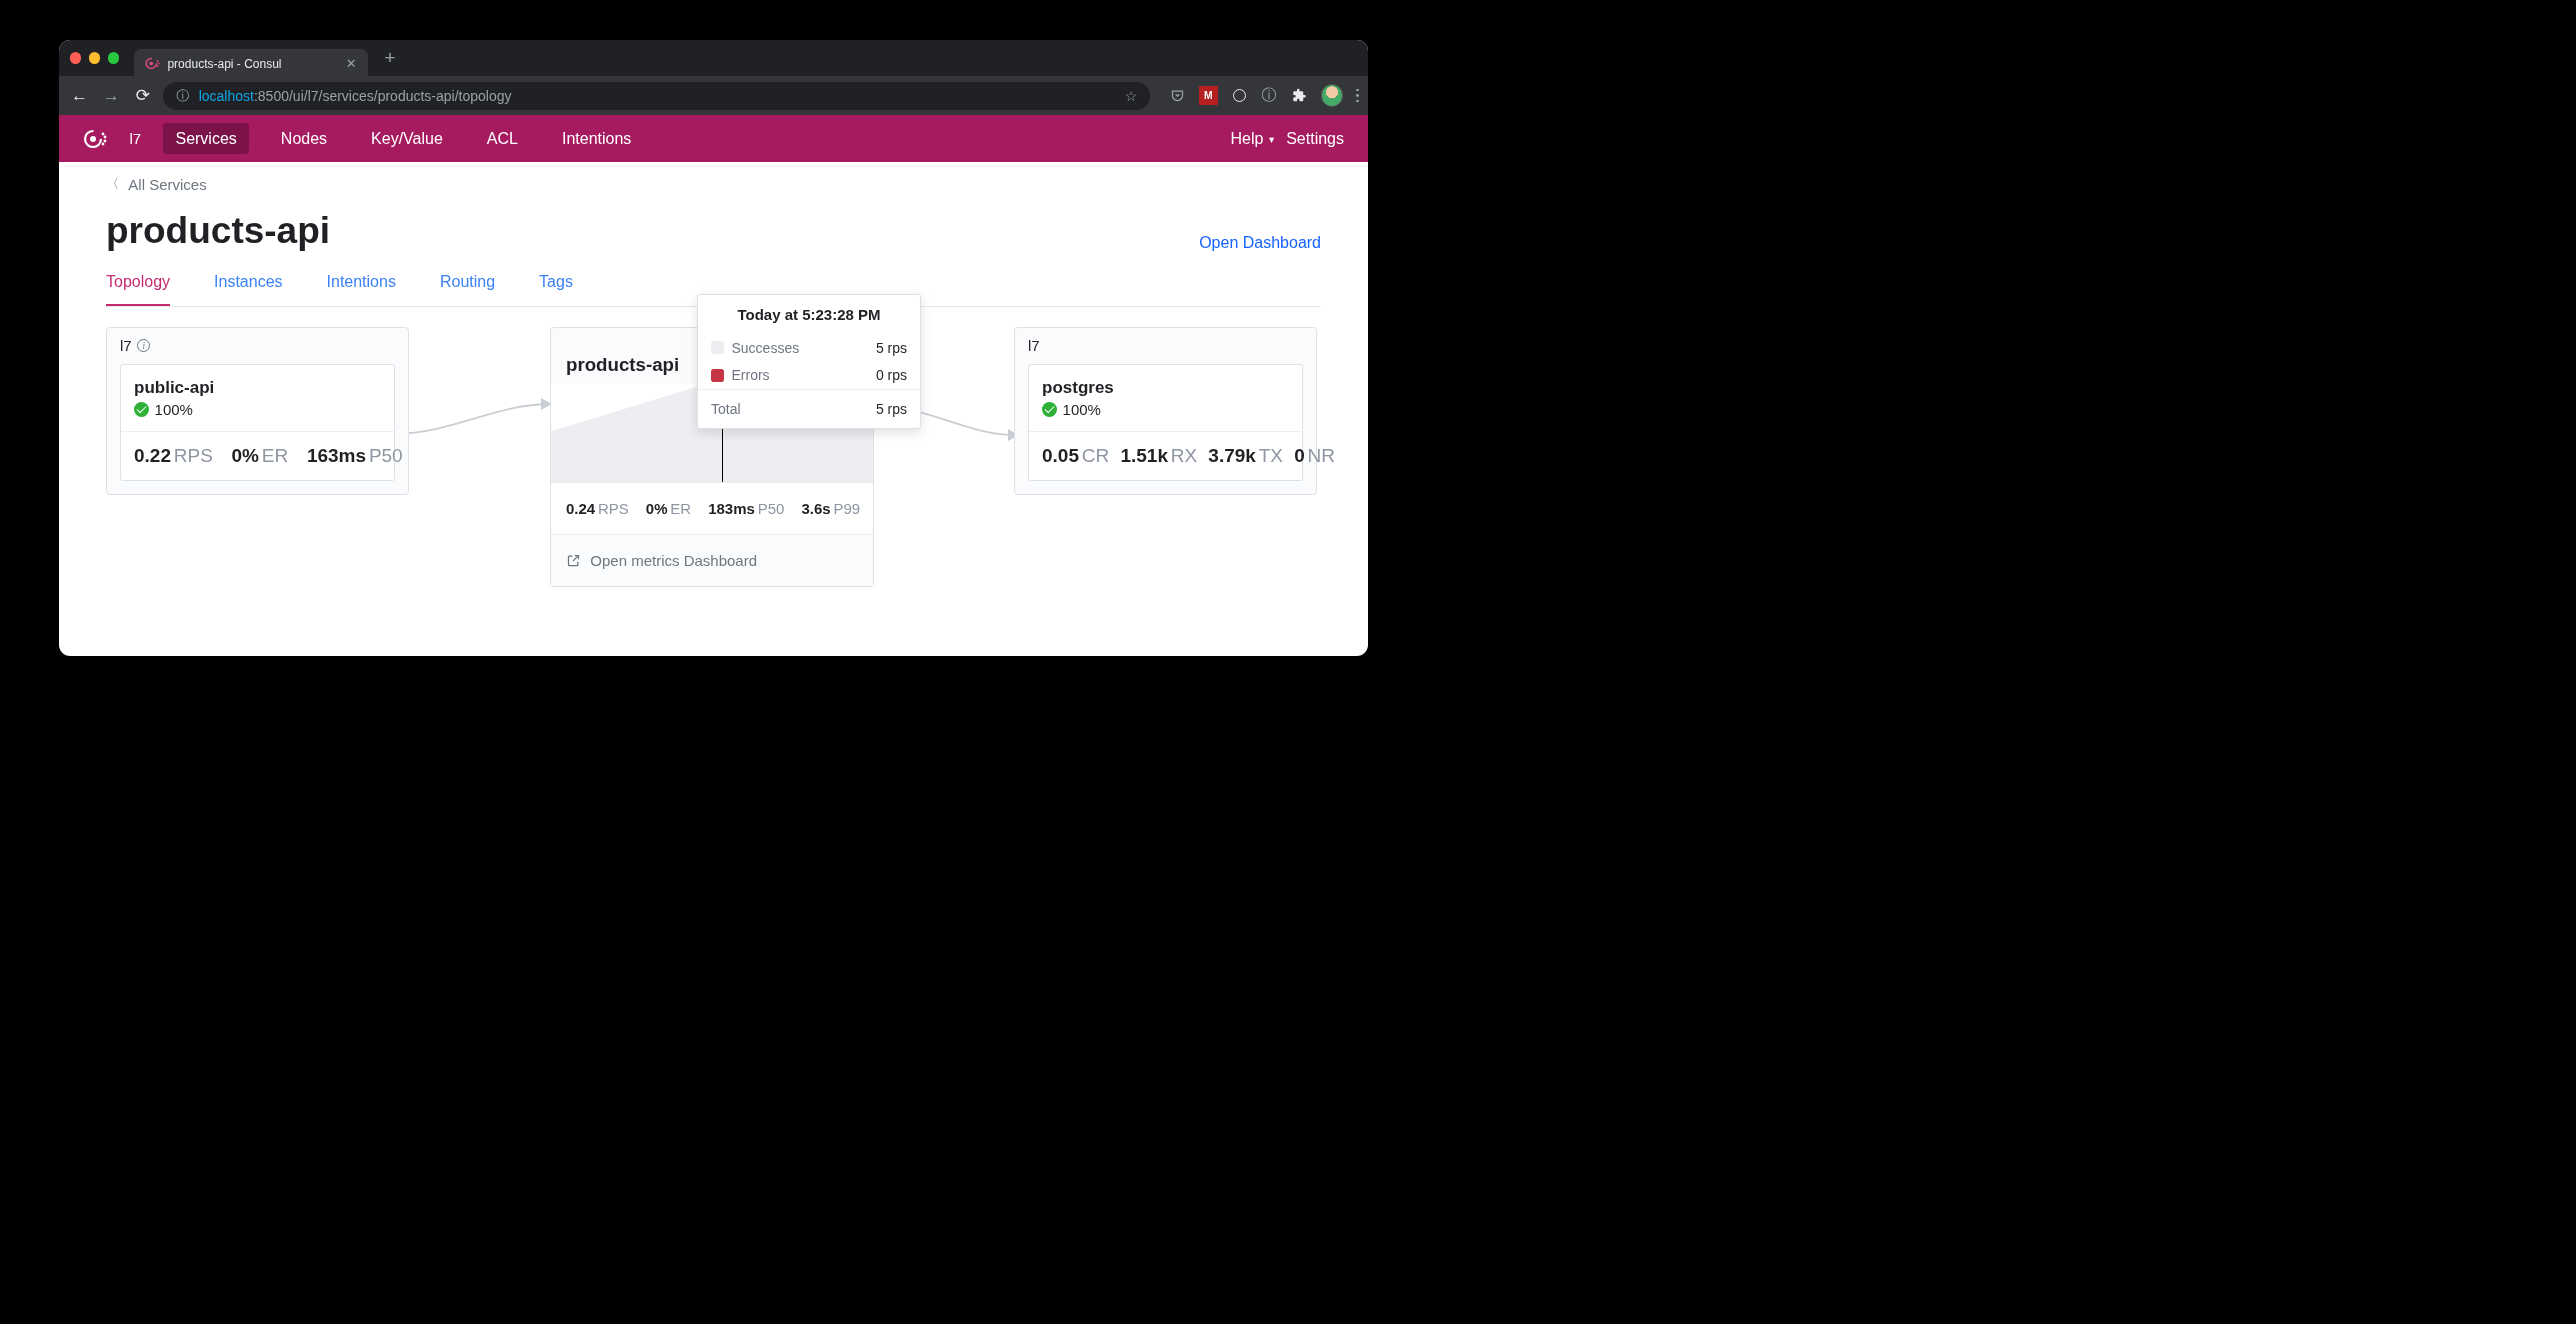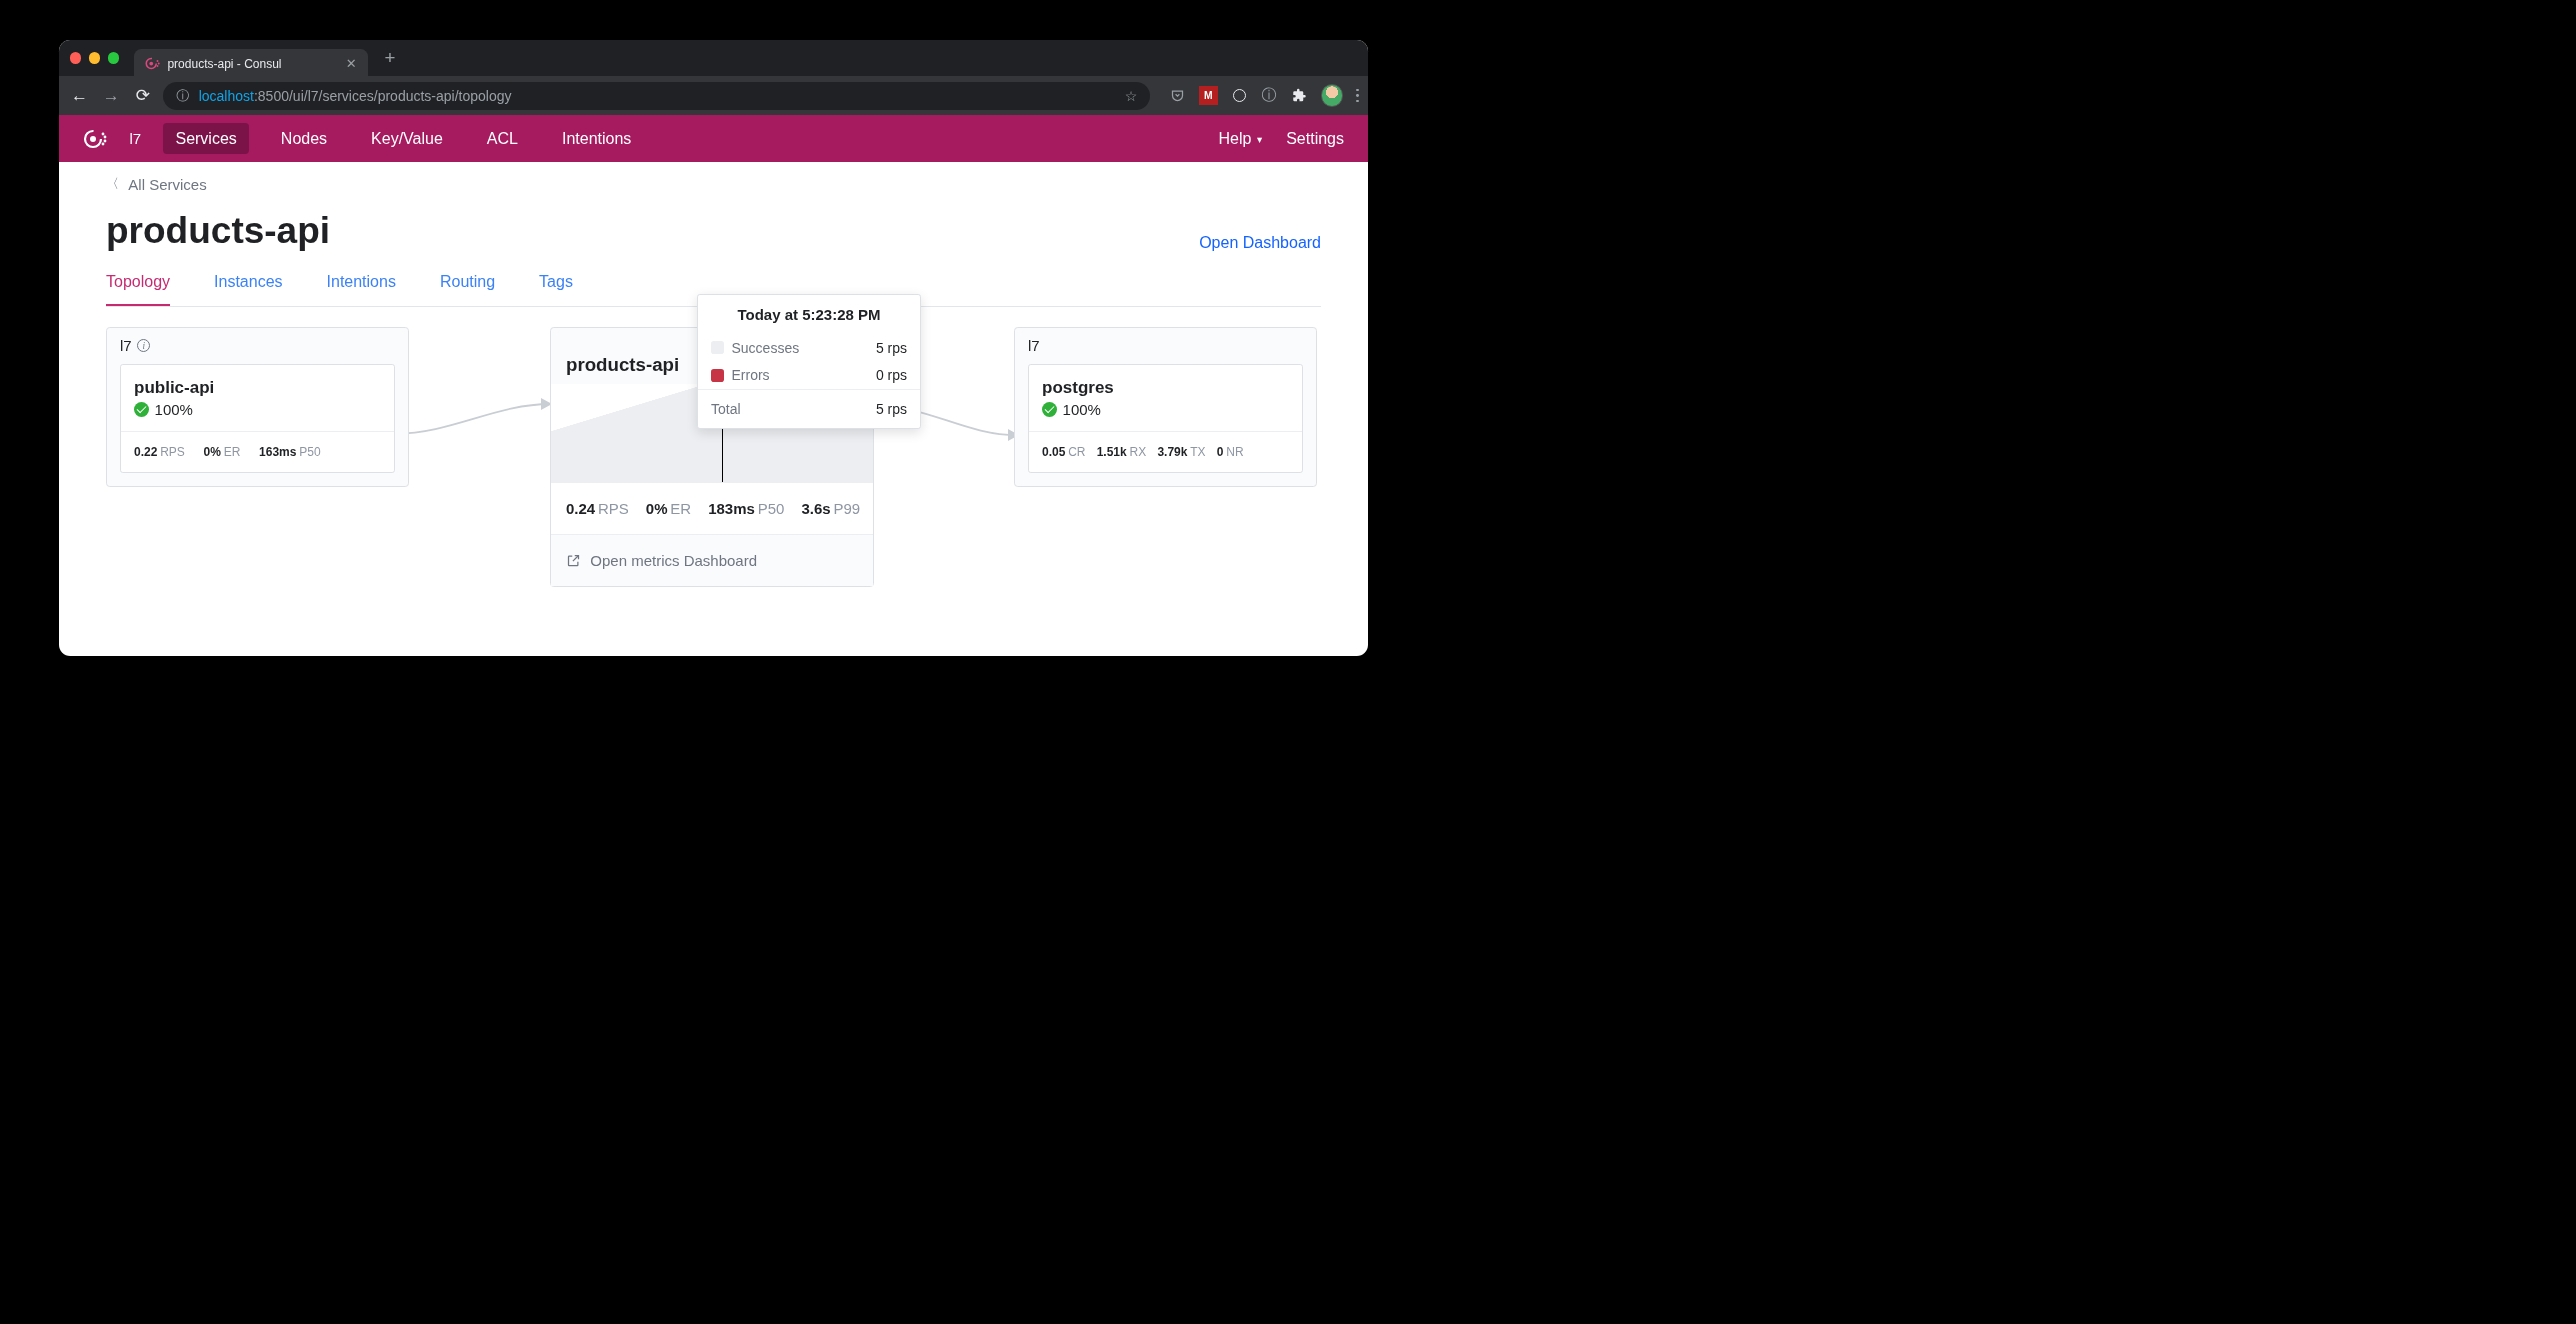--- a/index.html
+++ b/index.html
@@ -29,21 +29,21 @@
 .menu-dots { display:flex; flex-direction:column; gap:2.8px; }
 .menu-dots i{ width:2.8px;height:2.8px;background:#9aa0a6;border-radius:50%; }
 
 
 .consul-header { height: 47px; background: #a61a60; display:flex; align-items:center; padding: 0 24px; gap: 22.4px; }
 .consul-logo { width:24px; height:24px; }
 .dc-label { color:#fff; font-size:15px; font-weight:500; }
 .cnav { display:flex; gap:20px; }
 .cnav a { color:#fff; font-size:16px; font-weight:500; padding:6.5px 12px; border-radius:3.7px; text-decoration:none; }
 .cnav a.active { background: #7c1348; }
-.consul-right { margin-left:auto; display:flex; align-items:center; gap:24px; color:#fff; font-size:16px; font-weight:500; }
+.consul-right { margin-left:auto; display:flex; align-items:center; gap:12px; color:#fff; font-size:16px; font-weight:500; }
 .help { display:flex; align-items:center; gap:5.6px; }
 
 
 .page { padding: 13px 47px 0 47px; }
 .crumb { display:flex; align-items:center; gap:9.3px; color:#6f7682; font-size:15px; }
 .crumb .chev { font-size:13px; }
 .title-row { display:flex; align-items:flex-end; justify-content:space-between; margin-top:17px; }
 .title { font-size:37px; font-weight:700; color:#1f2124; }
 .open-dash { color:#1563ff; font-size:16px; text-decoration:none; }
 
@@ -53,21 +53,21 @@
 
 
 .topo { position:relative; margin-top:20.5px; height:308px; }
 .card { position:absolute; border:0.9px solid #dde0e5; border-radius:3.7px; background:#fafbfc; }
 .card-header { padding:9.3px 13px; color:#1f2124; font-size:15px; display:flex; align-items:center; gap:5.6px; }
 .svc-box { margin:0 13px 13px 13px; background:#fff; border:0.9px solid #dde0e5; border-radius:2.8px; }
 .svc-title { padding:13px 13px 3.7px 13px; font-size:17px; font-weight:600; color:#1f2124; }
 .svc-health { padding:0 13px 13px 13px; display:flex; align-items:center; gap:5.6px; color:#1f2124; font-size:15px; }
 .check { width:15px; height:15px; background:#2eb039; border-radius:50%; position:relative; }
 .check::after{content:""; position:absolute; left:2.8px; top:3.7px; width:7.5px; height:3.7px; border-left:1.9px solid #fff; border-bottom:1.9px solid #fff; transform:rotate(-45deg);}
-.svc-stats { border-top:0.9px solid #eceef1; padding:13px; display:flex; gap:18.7px; font-size:12px; }
+.svc-stats { border-top:0.9px solid #eceef1; padding:13px; display:flex; gap:18.7px; font-size:19px; }
 .stat b { color:#1f2124; font-weight:700; }
 .stat span { color:#8e96a3; margin-left:2.8px; }
 
 .center-card { left:444px; top:0; width:324px; }
 .center-title { padding:26px 15px 7.5px 15px; font-size:18.7px; font-weight:700; color:#1f2124; }
 .sparkline { height:98px; background:#eceef1; position:relative; overflow:hidden; }
 .spark-shape { position:absolute; inset:0; background: linear-gradient(to bottom right, #fff 0 24%, transparent 24.2%), #eceef1; }
 .spark-cursor { position:absolute; left:171px; top:0; bottom:0; width:0.9px; background:#000; }
 .center-stats { padding:17px 15px; display:flex; gap:17px; font-size:15px; border:0.9px solid #eceef1; border-left:0;border-right:0; background:#fff; }
 .center-footer { padding:17px 15px; display:flex; align-items:center; gap:9.3px; color:#6f7682; font-size:15px; background:#fafbfc; }

